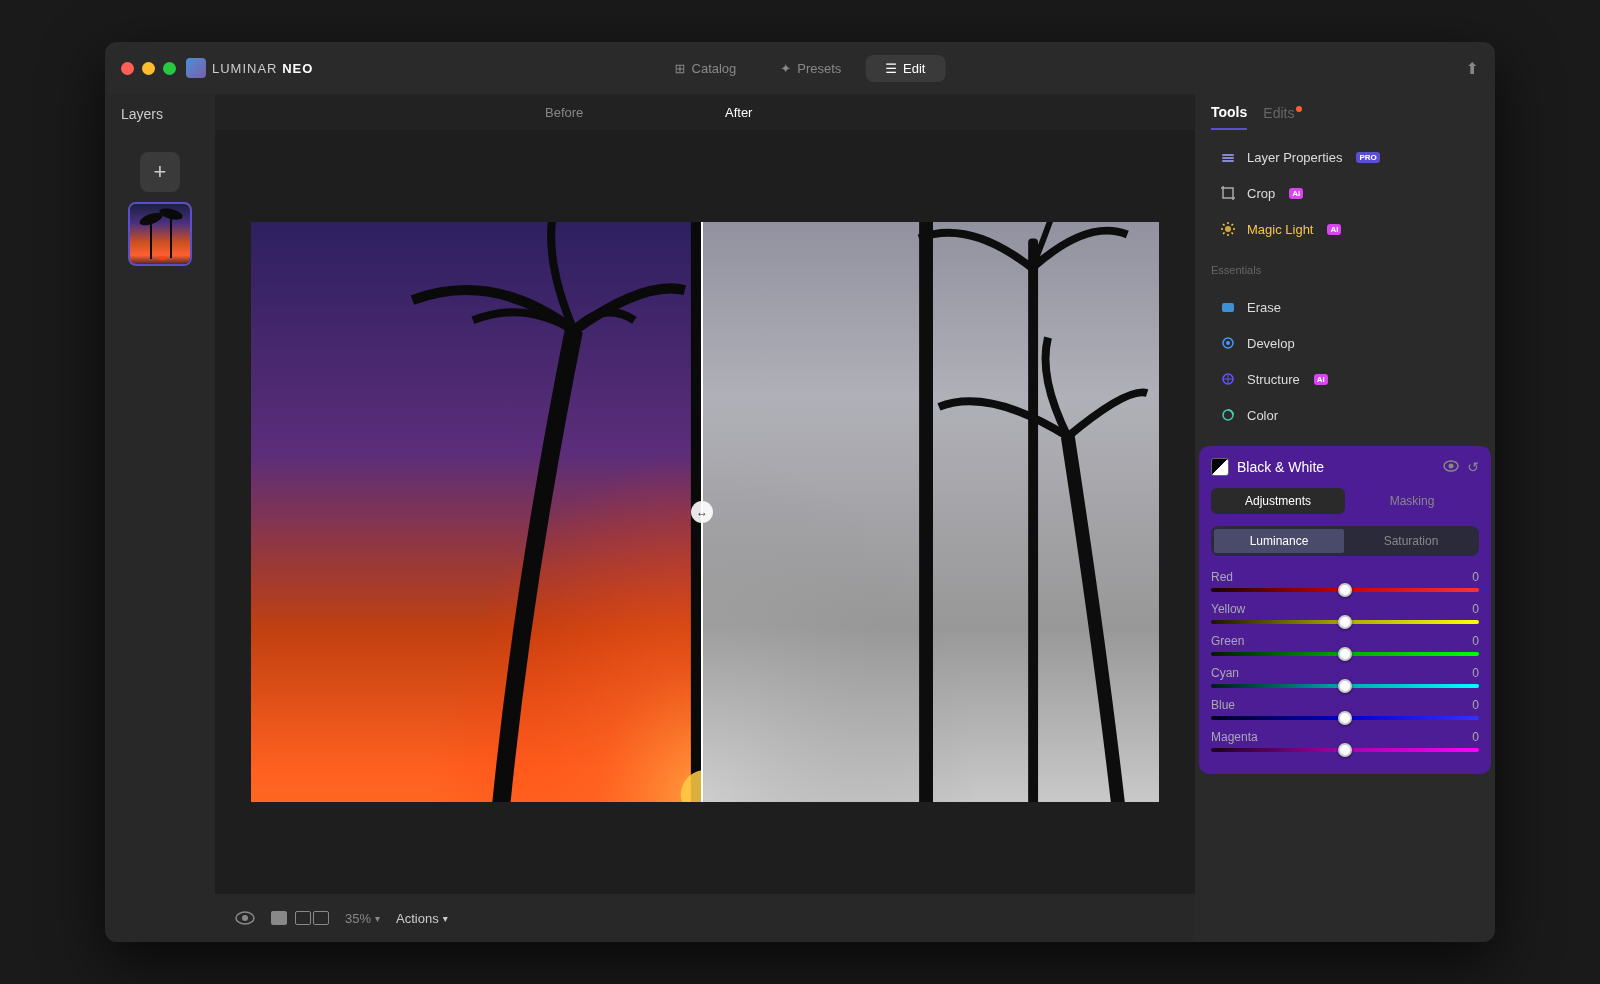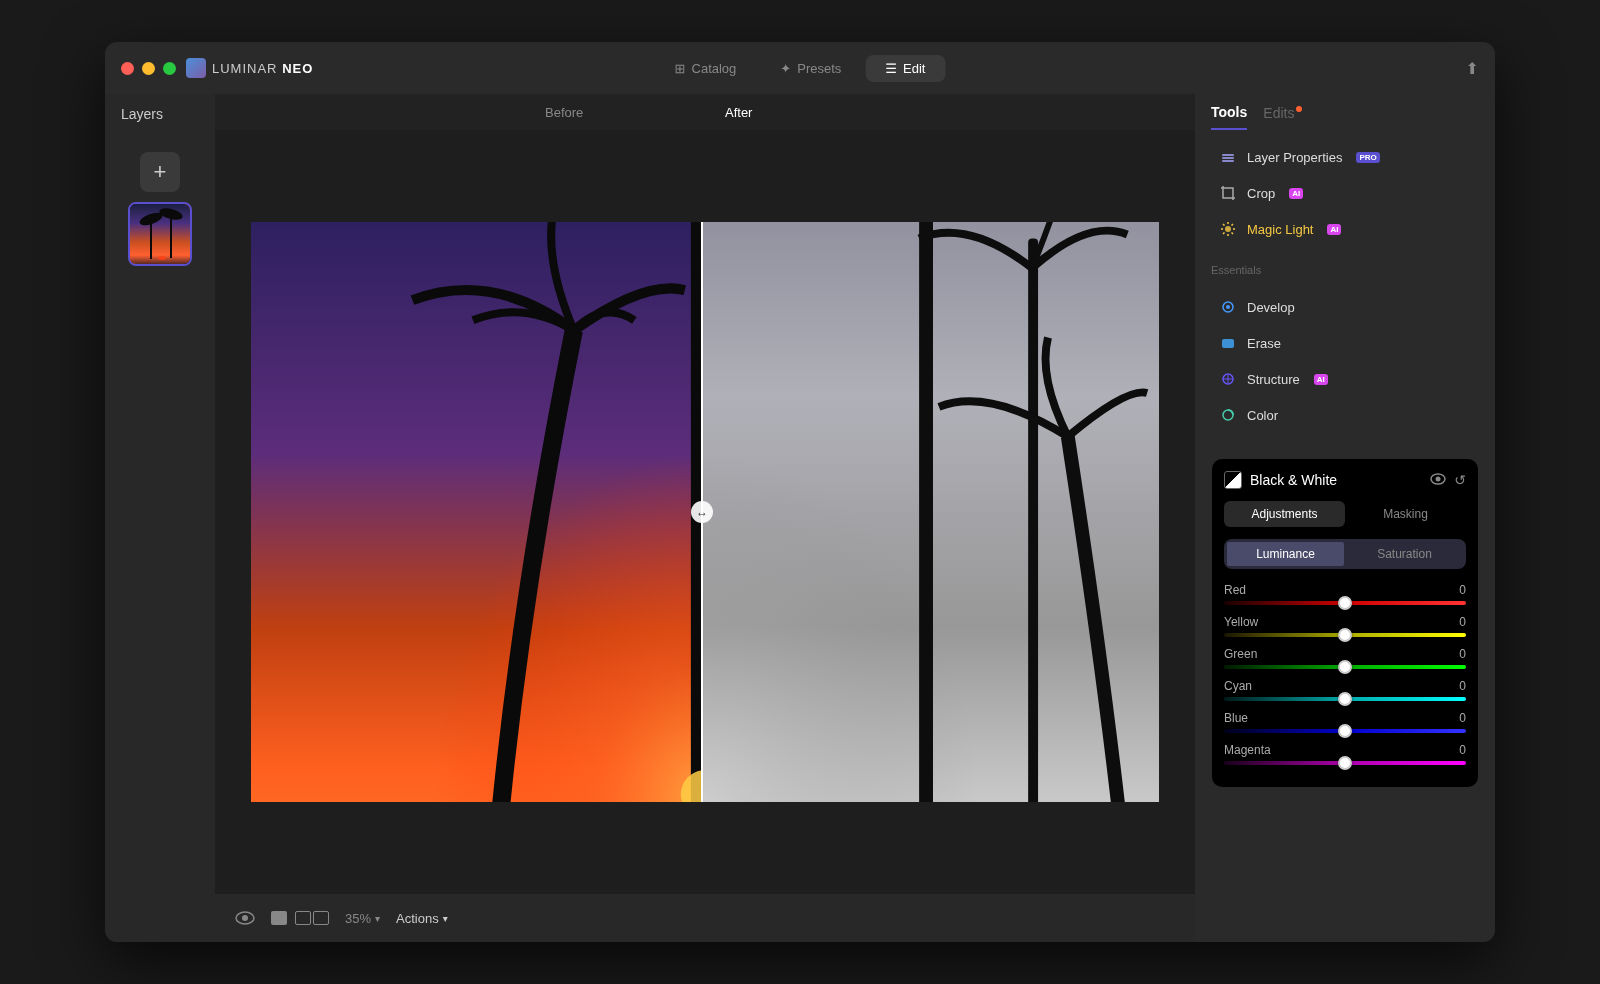--- a/index.html
+++ b/index.html
@@ -382,22 +382,22 @@
     .tool-icon {
       width: 18px;
       height: 18px;
       display: flex;
       align-items: center;
       justify-content: center;
       font-size: 14px;
     }
     
     .bw-panel {
-      margin: 17px;
-      background: #000000;
+      margin: 4px;
+      background: #4c1d95;
       border-radius: 10px;
       padding: 12px;
     }
     .bw-panel-header {
       display: flex;
       align-items: center;
       justify-content: space-between;
       margin-bottom: 12px;
     }
     .bw-panel-title {
@@ -827,33 +827,33 @@
           <span class="tool-item-text yellow">Magic Light</span>
           <span class="tool-badge ai" style="margin-left:4px;font-size:8px">AI</span>
         </div>
       </div>
 
       <div class="essentials-label">Essentials</div>
       <div class="tool-section">
         <div class="tool-item">
           <span class="tool-icon">
             <svg width="16" height="16" viewBox="0 0 16 16" fill="none">
+              <rect x="2" y="4" width="12" height="9" rx="2" fill="#44aaff" opacity="0.8"></rect>
+            </svg>
+          </span>
+          <span class="tool-item-text">Erase</span>
+        </div>
+        <div class="tool-item">
+          <span class="tool-icon">
+            <svg width="16" height="16" viewBox="0 0 16 16" fill="none">
               <circle cx="8" cy="8" r="5" stroke="#4499ff" stroke-width="1.5" fill="none"></circle>
               <circle cx="8" cy="8" r="2" fill="#4499ff"></circle>
             </svg>
           </span>
           <span class="tool-item-text">Develop</span>
-        </div>
-        <div class="tool-item">
-          <span class="tool-icon">
-            <svg width="16" height="16" viewBox="0 0 16 16" fill="none">
-              <rect x="2" y="4" width="12" height="9" rx="2" fill="#44aaff" opacity="0.8"></rect>
-            </svg>
-          </span>
-          <span class="tool-item-text">Erase</span>
         </div>
         <div class="tool-item">
           <span class="tool-icon">
             <svg width="16" height="16" viewBox="0 0 16 16" fill="none">
               <circle cx="8" cy="8" r="5" stroke="#6655ff" stroke-width="1.5" fill="none"></circle>
               <path d="M4 8 L12 8 M8 4 L8 12" stroke="#6655ff" stroke-width="1"></path>
             </svg>
           </span>
           <span class="tool-item-text">Structure</span>
           <span class="tool-badge ai" style="margin-left:4px;font-size:8px">AI</span>

